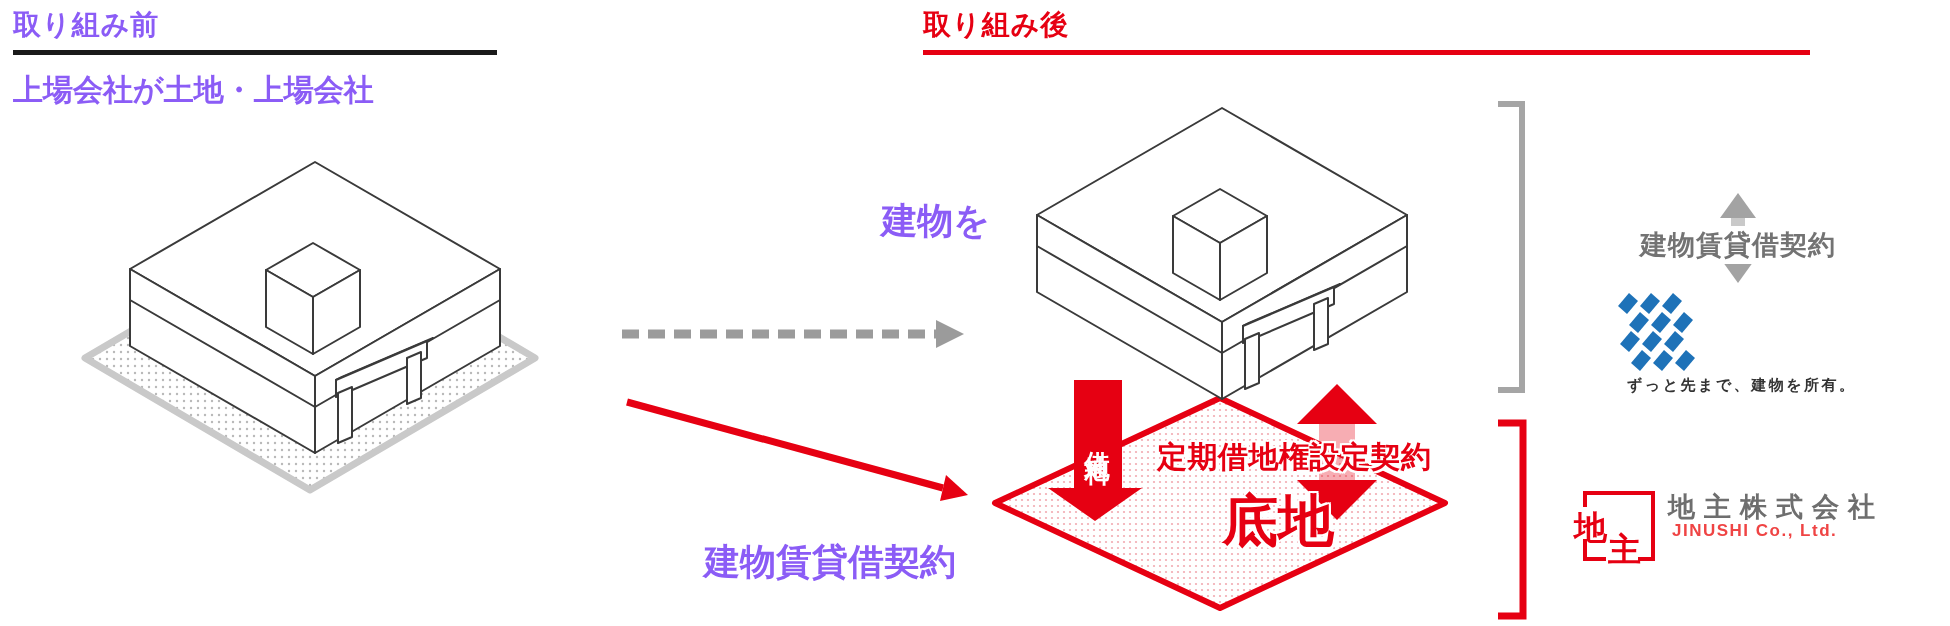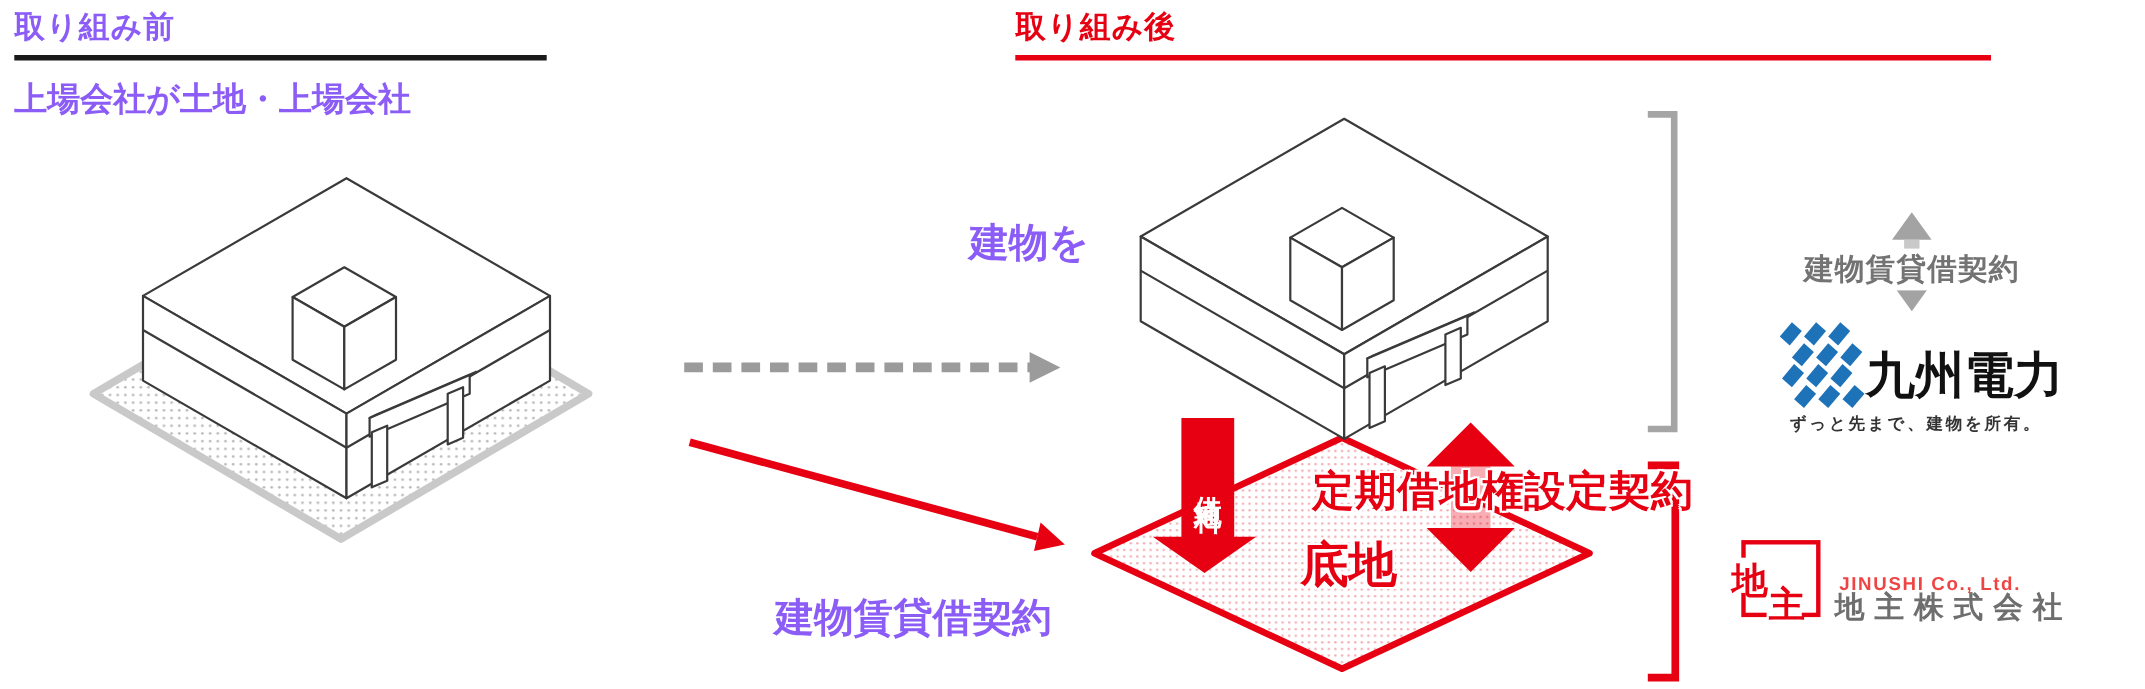--- a/index.html
+++ b/index.html
@@ -15,25 +15,25 @@
   .white-outline{text-shadow:2px 0 0 #fff,-2px 0 0 #fff,0 2px 0 #fff,0 -2px 0 #fff,
     2px 2px 0 #fff,-2px -2px 0 #fff,2px -2px 0 #fff,-2px 2px 0 #fff;}
   .seller-box{position:absolute;left:1575px;top:93px;width:328px;height:85px;background:#efefef;
     display:flex;align-items:center;justify-content:center;z-index:3;}
   .seller-box span{font-size:34px;font-weight:700;letter-spacing:1px;color:#231815;}
   .lease-label{position:absolute;left:1636px;top:226px;z-index:5;background:#ffffff;
     padding:1px 4px;font-size:27px;font-weight:700;letter-spacing:1px;color:#737373;}
   .vertical-label{position:absolute;left:1074px;top:386px;width:48px;height:102px;z-index:6;
     display:flex;align-items:center;justify-content:center;writing-mode:vertical-rl;
     text-orientation:upright;color:#ffffff;font-size:25px;font-weight:700;letter-spacing:4px;}
-  .teiki{left:1157px;top:421px;font-size:38px;letter-spacing:0.5px;z-index:6;margin-left:36px;}
-  .sokochi{left:1170px;top:484px;width:112px;text-align:center;font-size:44px;z-index:6;}
+  .teiki{left:1157px;top:437px;font-size:30px;letter-spacing:0.5px;z-index:6;}
+  .sokochi{left:1222px;top:484px;width:112px;text-align:center;font-size:56px;z-index:6;}
   .kyuden-name{left:1696px;top:311px;font-size:45px;letter-spacing:0px;color:#111111;}
   .kyuden-tagline{left:1627px;top:376px;font-size:15px;letter-spacing:2.5px;color:#333333;font-weight:600;}
-  .jinushi-name{left:1668px;top:489px;font-size:27px;letter-spacing:9px;color:#6e6e6e;font-weight:600;margin-top:45px;}
+  .jinushi-name{left:1668px;top:489px;font-size:27px;letter-spacing:9px;color:#6e6e6e;font-weight:600;}
   .jinushi-en{left:1672px;top:521px;font-size:17px;letter-spacing:1.5px;color:#ef4444;font-weight:700;}
   .seal-char{font-size:33px;color:#e60012;z-index:6;}
 </style>
 </head>
 <body>
 
 <div id="stage">
 
   <svg id="art" width="1950" height="626" viewBox="0 0 1950 626">
     <defs>
@@ -143,21 +143,20 @@
     <div>建物を</div>
   </div>
   <div class="txt center-label" style="left:566px;top:538px;width:390px;">建物賃貸借契約</div>
 
   <div class="vertical-label">借地料</div>
   <div class="txt red white-outline teiki">定期借地権設定契約</div>
   <div class="txt red white-outline sokochi">底地</div>
 
   <div class="lease-label">建物賃貸借契約</div>
 
-  <div class="txt kyuden-name">九州電力</div>
   <div class="txt kyuden-tagline">ずっと先まで、建物を所有。</div>
 
   <div class="txt seal-char" style="left:1574px;top:506px;">地</div>
   <div class="txt seal-char" style="left:1608px;top:528px;">主</div>
   <div class="txt jinushi-name">地主株式会社</div>
   <div class="txt jinushi-en">JINUSHI Co., Ltd.</div>
 
 </div>
 
 </body></html>

